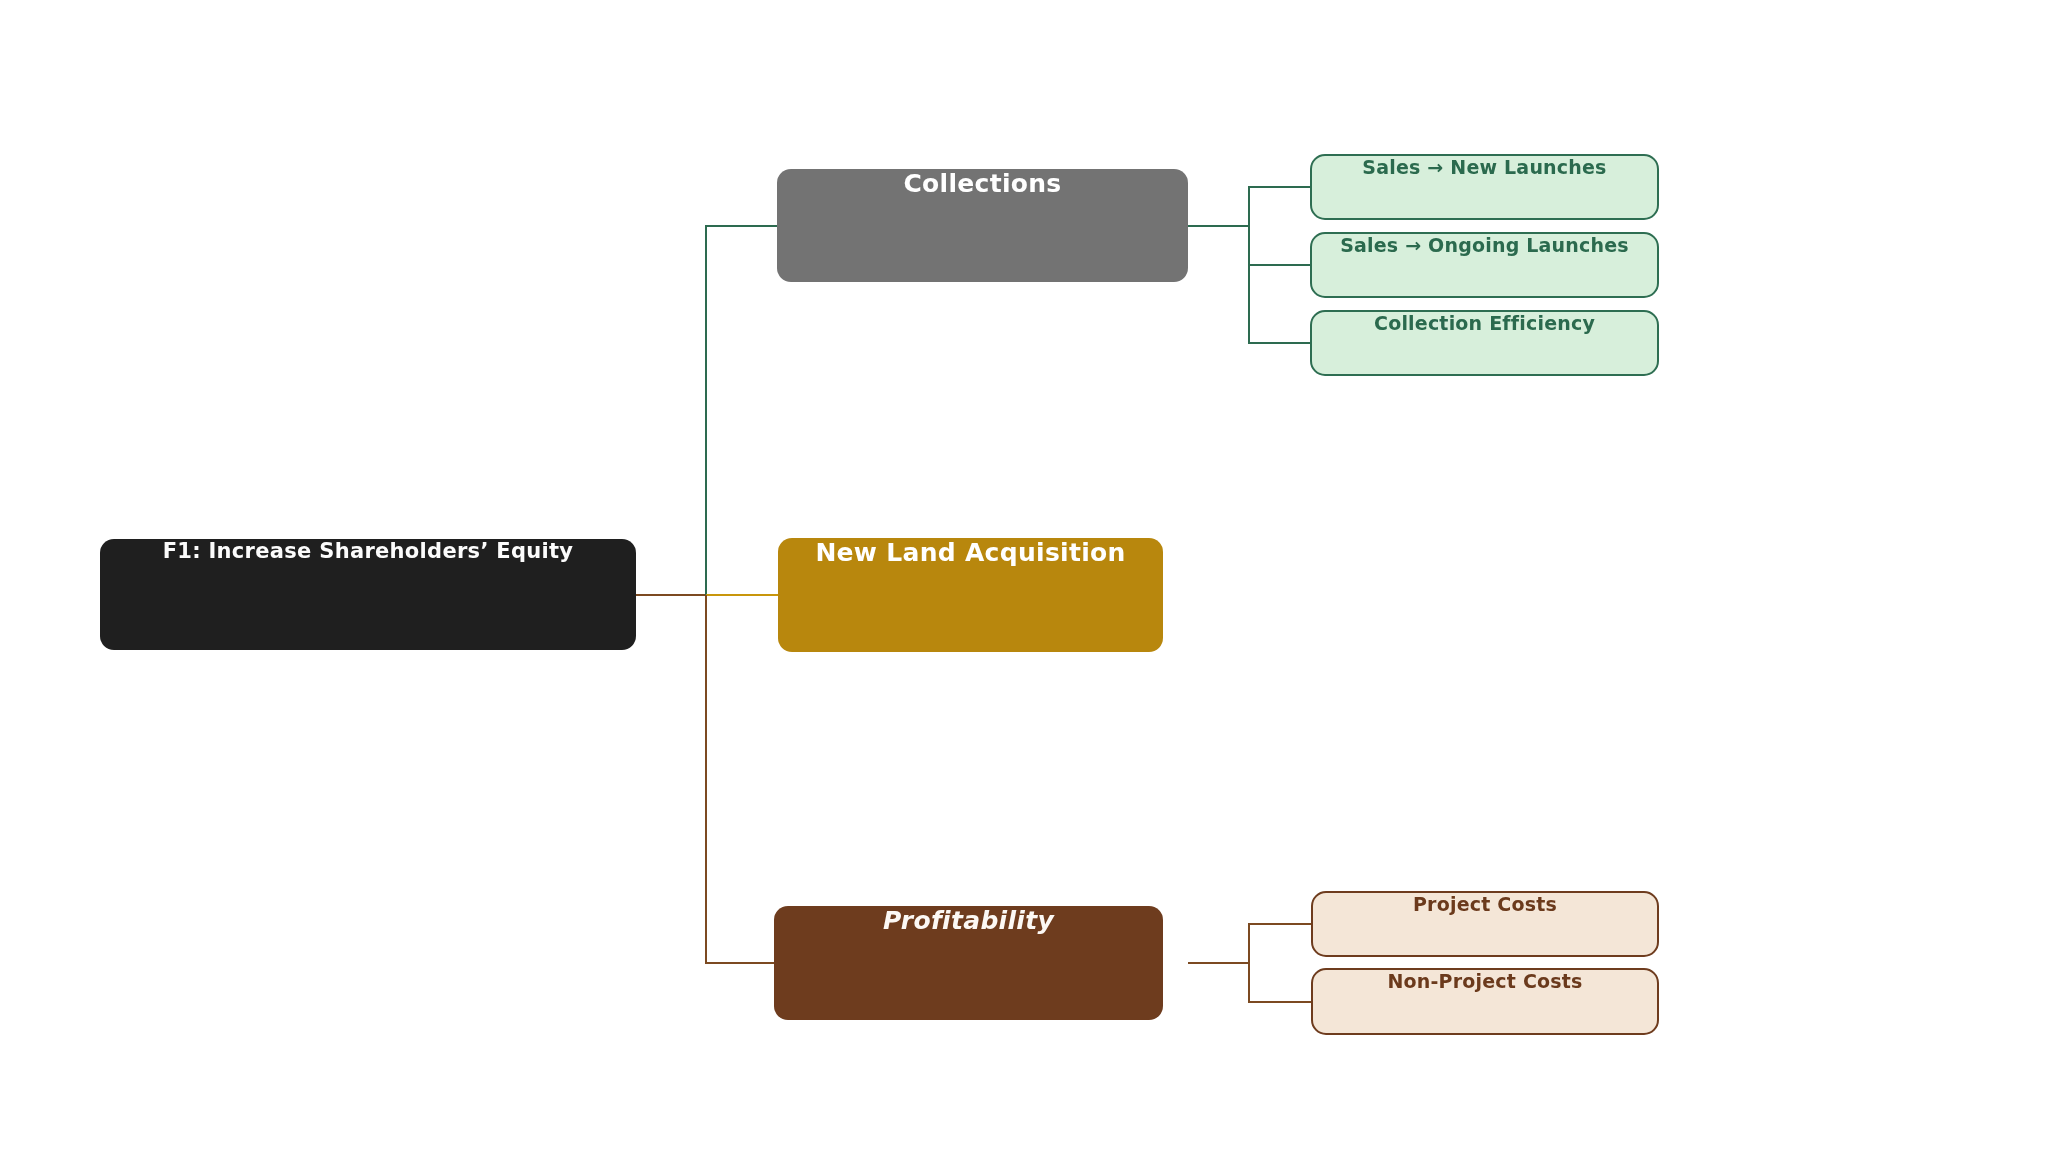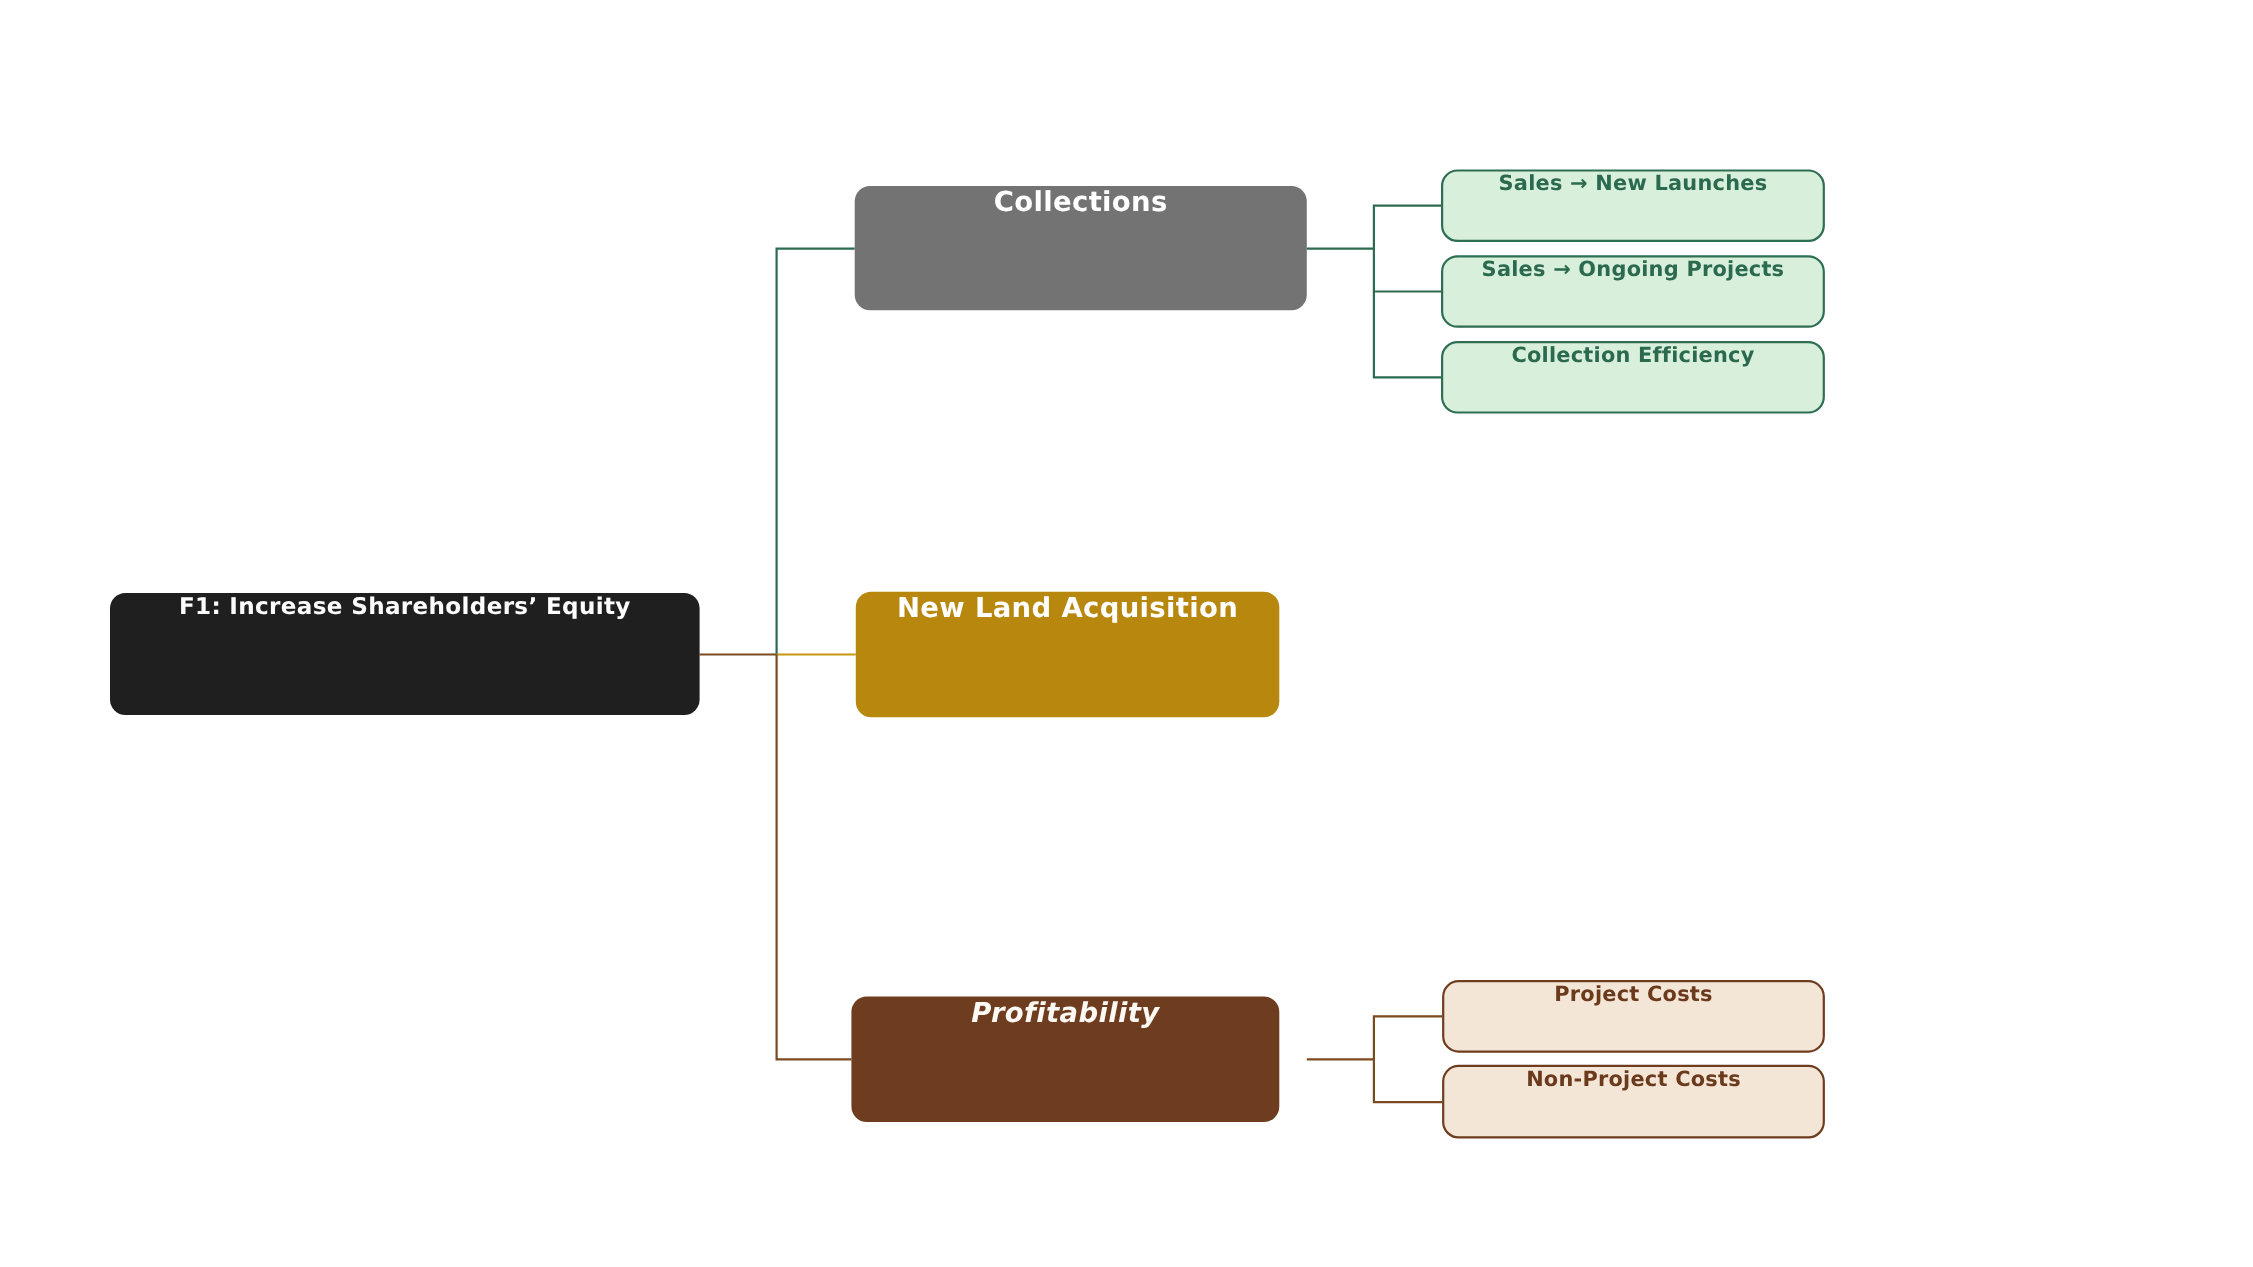--- a/index.html
+++ b/index.html
@@ -99,21 +99,21 @@
 
   <div class="node node-branch node-profitability" style="background: rgb(110, 60, 30); color: rgb(252, 248, 244); font-style: italic;">
     <span class="node-label">Profitability</span>
   </div>
 
   <div class="node node-leaf leaf-g1" style="background: rgb(215, 239, 219); border-color: rgb(46, 110, 82); color: rgb(43, 106, 78);">
     <span class="node-label">Sales → New Launches</span>
   </div>
 
   <div class="node node-leaf leaf-g2" style="background: rgb(215, 239, 219); border-color: rgb(46, 110, 82); color: rgb(43, 106, 78);">
-    <span class="node-label">Sales → Ongoing Projects</span>
+    <span class="node-label">Sales → Ongoing Launches</span>
   </div>
 
   <div class="node node-leaf leaf-g3" style="background: rgb(215, 239, 219); border-color: rgb(46, 110, 82); color: rgb(43, 106, 78);">
     <span class="node-label">Collection Efficiency</span>
   </div>
 
   <div class="node node-leaf leaf-b1" style="background: rgb(244, 230, 215); border-color: rgb(110, 60, 30); color: rgb(107, 58, 28);">
     <span class="node-label">Project Costs</span>
   </div>
 

